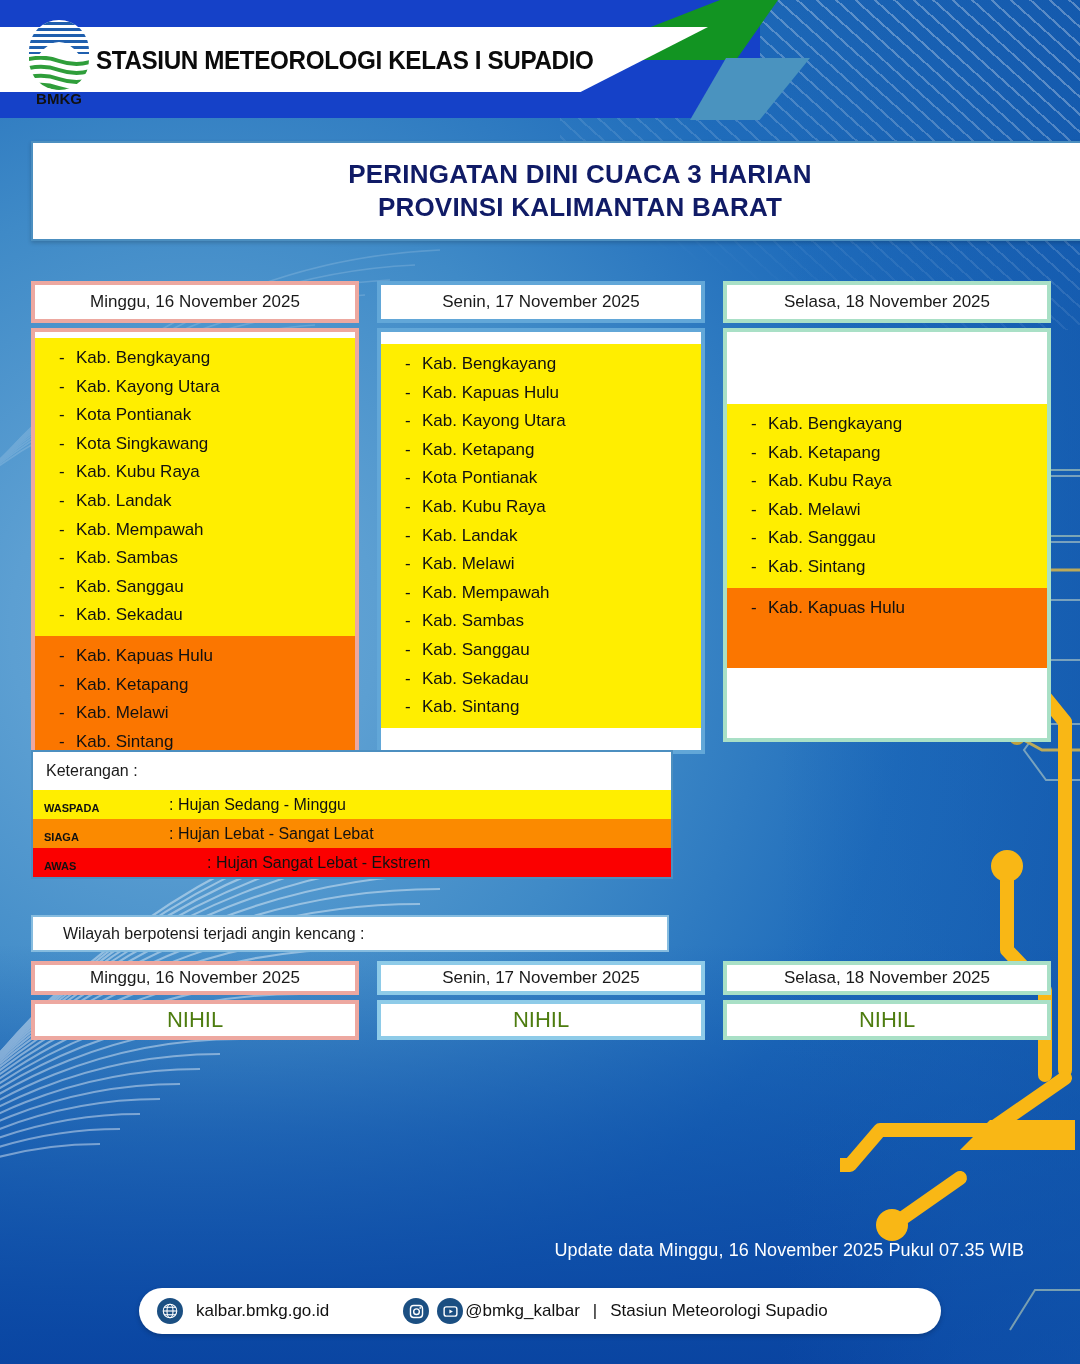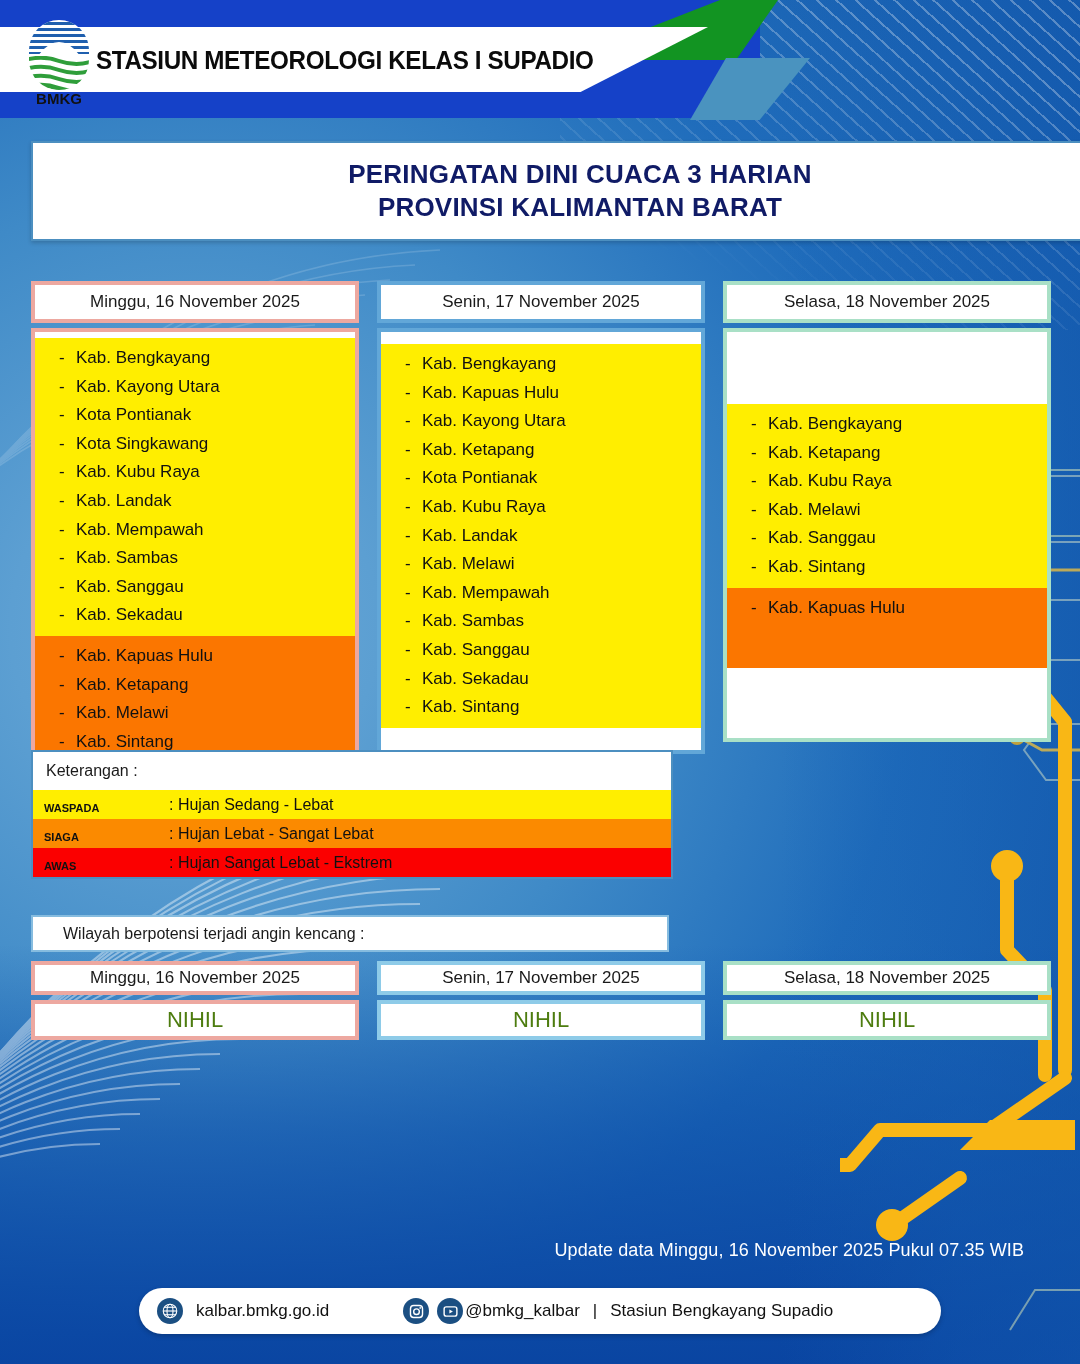--- a/index.html
+++ b/index.html
@@ -103,21 +103,21 @@
   
   .legend{position:absolute;left:31px;top:750px;width:638px;border:2px solid #4c8fc0;}
   .legend-title{background:#fff;height:38px;display:flex;align-items:center;padding-left:13px;
      font-size:16px;color:#1a1a1a;}
   .legend-row{height:29px;display:flex;align-items:flex-end;}
   .legend-row .lvl{width:125px;padding-left:11px;font-size:11px;font-weight:bold;color:#111;
      line-height:1;padding-bottom:5px;}
   .legend-row .desc{font-size:16px;color:#111;line-height:1;padding-bottom:6px;}
   .legend-row.r1{background:#ffee00;}
   .legend-row.r2{background:#fb8a00;}
-  .legend-row.r3{background:#fb0000;}
+  .legend-row.r3{background:#fb0000;gap:38px;}
 
   
   .wind-title{
     position:absolute;left:31px;top:915px;width:638px;height:37px;background:#fff;
     border:2px solid #86bcdf;display:flex;align-items:center;padding-left:30px;
     font-size:16px;color:#1a1a1a;box-sizing:border-box;
   }
   .wcols{position:absolute;left:0;top:961px;width:1080px;height:86px;}
   .wcol{position:absolute;top:0;width:328px;}
   .wcol.c1{left:31px;}
@@ -361,21 +361,21 @@
       </div>
       <div class="seg white" style="height:70px;"></div>
     </div>
   </div>
 </div>
 
 <div class="legend">
   <div class="legend-title">Keterangan :</div>
   <div class="legend-row r1">
     <div class="lvl">WASPADA</div>
-    <div class="desc">: Hujan Sedang - Lebat</div>
+    <div class="desc">: Hujan Sedang - Minggu</div>
   </div>
   <div class="legend-row r2">
     <div class="lvl">SIAGA</div>
     <div class="desc">: Hujan Lebat - Sangat Lebat</div>
   </div>
   <div class="legend-row r3">
     <div class="lvl">AWAS</div>
     <div class="desc">: Hujan Sangat Lebat - Ekstrem</div>
   </div>
 </div>
@@ -422,14 +422,14 @@
     </span>
     <span class="circ">
       <svg width="17" height="17" viewBox="0 0 24 24" fill="none" stroke="#ffffff" stroke-width="2">
         <rect x="3" y="5.5" width="18" height="13" rx="3"></rect>
         <path d="M10.4 9.3 L15.4 12 L10.4 14.7 Z" fill="#ffffff" stroke="none"></path>
       </svg>
     </span>
   </span>
   <span class="fb-handle">@bmkg_kalbar</span>
   <span class="fb-sep">|</span>
-  <span class="fb-stn">Stasiun Bengkayang Supadio</span>
+  <span class="fb-stn">Stasiun Meteorologi Supadio</span>
 </div>
 
 </body></html>

